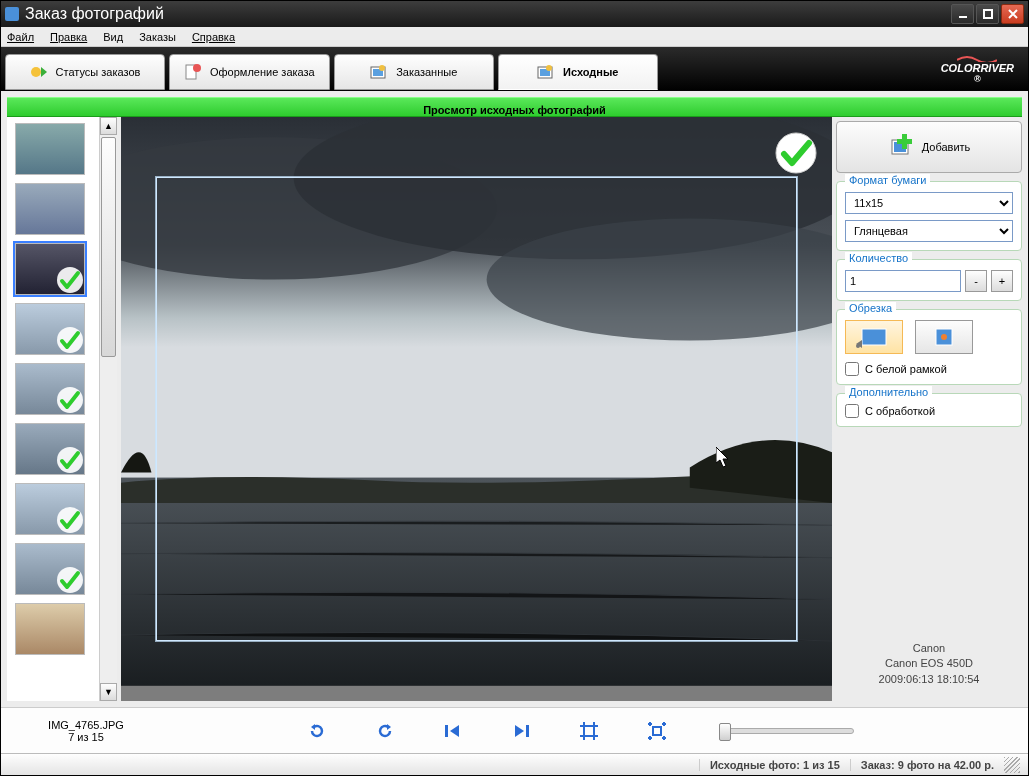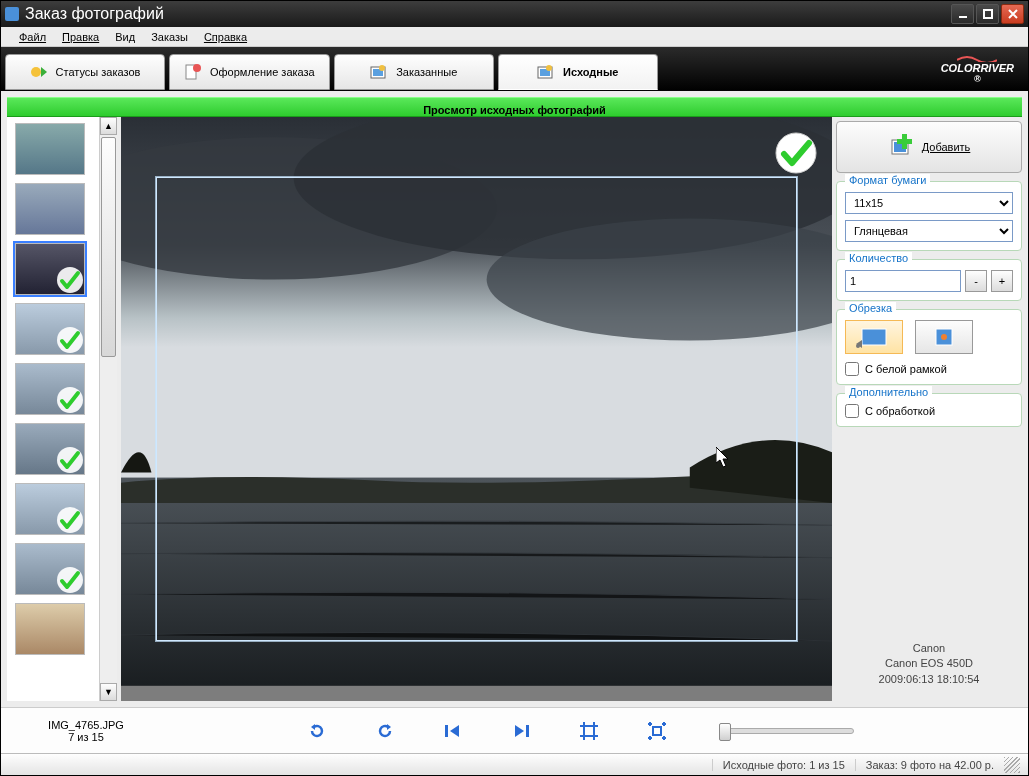--- a/index.html
+++ b/index.html
@@ -4,21 +4,21 @@
 <style>
 * { box-sizing: border-box; margin: 0; padding: 0; font-family: Tahoma, Arial, sans-serif; font-size: 11px; }
 body { background: #3a3a3a; width: 1029px; height: 776px; overflow: hidden; }
 .window { width: 1029px; height: 776px; background: #ececec; display: flex; flex-direction: column; border: 1px solid #000; }
 .titlebar { height: 26px; background: linear-gradient(to bottom, #3d3d3d, #1a1a1a); display: flex; align-items: center; padding: 0 4px; color: #fff; }
 .titlebar-icon { width: 14px; height: 14px; background: #4a90d9; margin-right: 6px; border-radius: 2px; }
 .titlebar-title { flex: 1; font-size: 16px; }
 .title-buttons { display: flex; gap: 2px; }
 .title-btn { width: 23px; height: 20px; border: 1px solid #555; background: linear-gradient(to bottom,#4a4a4a,#2a2a2a); color:#fff; display:flex; align-items:center; justify-content:center; font-weight:bold; cursor:pointer; border-radius:2px; }
 .title-btn.close { background: linear-gradient(to bottom,#e56a54,#c93c20); border-color:#8a2a10; }
-.menubar { height: 20px; background: #ececec; display:flex; align-items:center; padding: 0 12px; gap: 4px; border-bottom:1px solid #ccc;}
+.menubar { height: 20px; background: #ececec; display:flex; align-items:center; padding: 0 0; gap: 4px; border-bottom:1px solid #ccc;}
 .menu-item { padding: 2px 6px; cursor:pointer; }
 .menu-item u { text-decoration: underline; }
 .toolbar-row { height: 44px; background: linear-gradient(to bottom,#2b2b2b,#000); display:flex; align-items:center; padding: 0 4px; gap:4px; }
 .tab-btn { height: 36px; min-width: 160px; background: linear-gradient(to bottom,#fefefe,#e6e6e6); border:1px solid #999; border-radius:4px 4px 0 0; display:flex; align-items:center; justify-content:center; gap:8px; cursor:pointer; margin-top:6px; padding: 0 14px;}
 .tab-btn.active { background: linear-gradient(to bottom,#fff,#f2f2f2); border-bottom-color:#fff; font-weight:bold; }
 .tab-icon { width:18px; height:16px; }
 .brand { margin-left:auto; color:#fff; font-size:16px; font-weight:bold; font-style:italic; padding-right:10px; display:flex; flex-direction:column; align-items:center; }
 .brand-wave { width:40px; height:8px; }
 .green-header { height: 20px; background: linear-gradient(to bottom,#5ae85a,#2ecc2e); border-top:1px solid #8f8; border-bottom:1px solid #1a9c1a; display:flex; align-items:flex-end; justify-content:center; font-weight:bold; color:#000; margin: 6px 6px 0 6px;}
 .main-area { flex:1; display:flex; padding: 0 6px 6px 6px; min-height:0;}
@@ -30,42 +30,42 @@
 .left-scroll { width:18px; display:flex; flex-direction:column; background:#efefef; border-left:1px solid #ccc; }
 .scroll-btn { height:18px; background: linear-gradient(#fefefe,#dcdcdc); border:1px solid #aaa; display:flex; align-items:center; justify-content:center; cursor:pointer; font-size:9px;}
 .scroll-track { flex:1; background:#eee; position:relative; }
 .scroll-thumb { position:absolute; left:1px; right:1px; top:2px; height:220px; background: linear-gradient(#fdfdfd,#d8d8d8); border:1px solid #999; border-radius:2px;}
 .center-col { flex:1; background:#7d7d7d; position:relative; margin: 0 4px; display:flex; align-items:center; justify-content:center; overflow:hidden;}
 .preview-frame { position:absolute; left:35px; top:60px; right:35px; bottom:60px; border:1px solid #cfe8ff; box-shadow: 0 0 0 1px rgba(200,230,255,.7);}
 .preview-img { position:absolute; inset:0; }
 .big-check { position:absolute; top:14px; right:14px; width:44px; height:44px; }
 .cursor-arrow { position:absolute; left: 595px; top: 330px; width:16px; height:22px; pointer-events:none;}
 .right-col { width: 186px; display:flex; flex-direction:column; gap:8px; padding:4px 0 4px 0;}
-.add-btn { height:52px; background: linear-gradient(to bottom,#fdfdfd,#e4e4e4); border:1px solid #aaa; border-radius:4px; display:flex; align-items:center; justify-content:center; gap:8px; cursor:pointer; font-size:13px;text-decoration:underline; }
+.add-btn { height:52px; background: linear-gradient(to bottom,#fdfdfd,#e4e4e4); border:1px solid #aaa; border-radius:4px; display:flex; align-items:center; justify-content:center; gap:8px; cursor:pointer; font-size:13px; }
 .field-group { border:1px solid #b8d8b8; border-radius:4px; padding: 10px 8px 8px 8px; position:relative; background:#fff;}
 .field-group .legend { position:absolute; top:-8px; left:8px; background:#fff; padding:0 4px; color:#1573c9; font-size:11px; }
 select, input[type=text] { width:100%; height:22px; border:1px solid #7a9ac7; background:#fff; padding:0 4px; font-size:11px; }
 .sel-row { margin-bottom:6px; }
 .qty-row { display:flex; gap:4px; align-items:center; }
 .qty-row input { flex:1; }
 .stepper { width:22px; height:22px; border:1px solid #999; background:linear-gradient(#fefefe,#dcdcdc); cursor:pointer; display:flex; align-items:center; justify-content:center;}
 .crop-row { display:flex; gap:12px; justify-content:flex-start; }
 .crop-btn { width:58px; height:34px; border:1px solid #999; background:linear-gradient(#fdfdfd,#e6e6e6); display:flex; align-items:center; justify-content:center; cursor:pointer; position:relative;}
 .crop-btn.active { border-color:#f5b955; background: linear-gradient(#fff5e0,#ffe3a4);}
 .cb-row { display:flex; align-items:center; gap:6px; margin-top:8px;}
 .cb-row input { width:14px; height:14px; }
 .meta-info { margin-top:auto; text-align:center; color:#444; font-size:11px; line-height:1.4; padding-bottom:10px;}
 .filename-row { height: 46px; display:flex; align-items:center; padding: 0 20px; background:#fdfdfd; border-top:1px solid #ccc;}
 .fn-block { text-align:center; width:130px; font-size:11px; }
 .tool-row { flex:1; display:flex; align-items:center; justify-content:center; gap:46px; }
 .mini-btn { width:22px; height:22px; display:flex; align-items:center; justify-content:center; cursor:pointer; color:#2a6bd4; font-size:16px; font-weight:bold;}
 .zoom-slider { width:130px; height:6px; background:#ddd; border:1px solid #aaa; border-radius:3px; position:relative; margin-left:10px;}
 .zoom-slider .knob{position:absolute; left:-6px; top:-6px; width:12px; height:18px; background:linear-gradient(#fefefe,#cfcfcf); border:1px solid #888; border-radius:2px;}
 .statusbar { height: 22px; background: linear-gradient(#fefefe,#e4e4e4); border-top:1px solid #bbb; display:flex; align-items:center; padding: 0 8px; font-size:11px; color:#444;}
-.status-seg { padding: 0 10px; border-left:1px solid #ccc; }
+.status-seg { padding: 0 10px; border-left:1px solid #ccc;font-weight:bold; }
 .status-seg:first-child{border-left:none;}
 .statusbar .grip { margin-left:auto; width:16px; height:16px; background: repeating-linear-gradient(135deg,#aaa,#aaa 1px,transparent 1px,transparent 3px);}
 svg { display:block; }
 .content-wrap{flex:1; display:flex; flex-direction:column; min-height:0;}
 </style>
 </head>
 <body>
 
 <div class="window">
 

